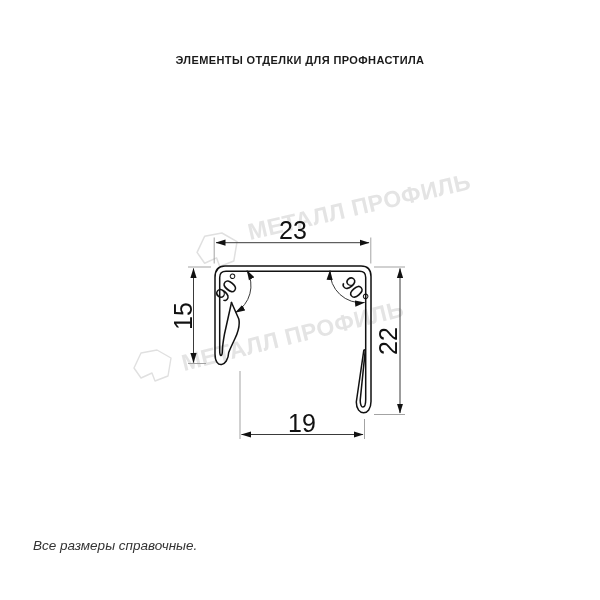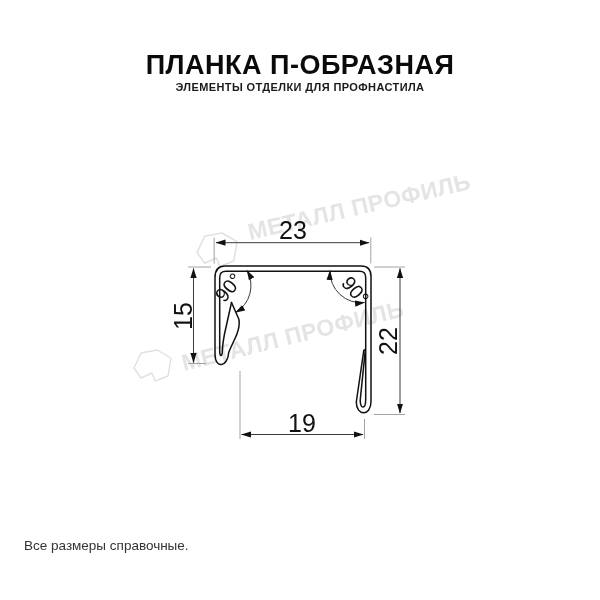--- a/index.html
+++ b/index.html
@@ -13,28 +13,27 @@
   .title-line{
     font-size:27px;font-weight:bold;line-height:27px;letter-spacing:0.5px;color:#0a0a0a;
   }
   .subtitle{
     margin-top:2px;font-size:11px;font-weight:bold;letter-spacing:0.4px;color:#1a1a1a;
   }
   .drawing{
     position:absolute;left:0;top:0;width:600px;height:600px;
   }
   .footer{
-    position:absolute;left:24px;top:537px;font-size:13.5px;line-height:18.5px;color:#333333;
+    position:absolute;left:33px;top:537px;font-size:13.5px;line-height:18.5px;color:#333333;font-style:italic;
   }
 </style>
 </head>
 <body>
 
 <div class="title-block">
-  <div class="title-line">ПЛАНКА П-ОБРАЗНАЯ</div>
   <div class="subtitle">ЭЛЕМЕНТЫ ОТДЕЛКИ ДЛЯ ПРОФНАСТИЛА</div>
 </div>
 
 <svg class="drawing" viewBox="0 0 600 600" width="600" height="600" xmlns="http://www.w3.org/2000/svg">
   <defs>
     <marker id="arr" viewBox="0 0 10 8" refX="9.5" refY="4" markerWidth="10" markerHeight="8" markerUnits="userSpaceOnUse" orient="auto-start-reverse">
       <path d="M10,4 L0,0.9 L0,7.1 Z" fill="#111111"></path>
     </marker>
   </defs>
 

